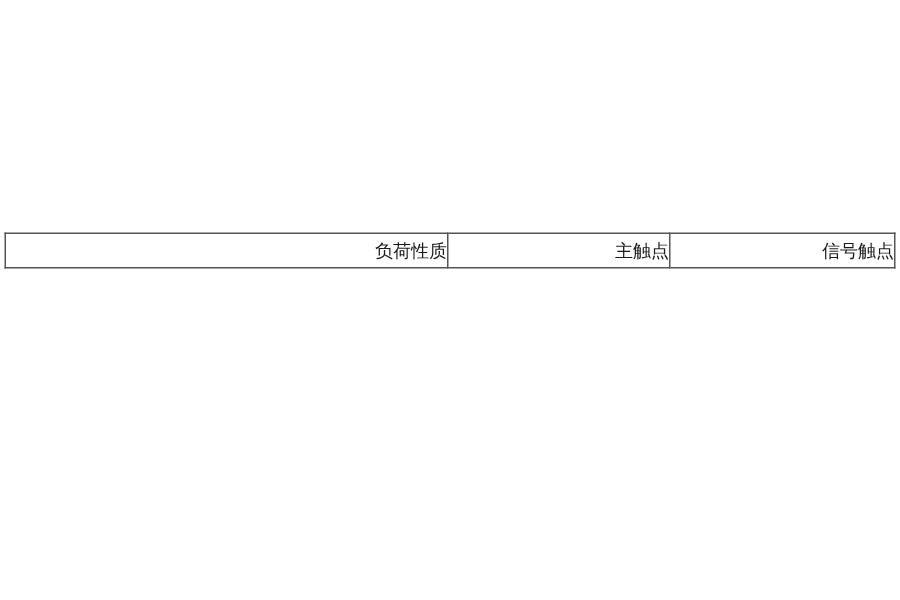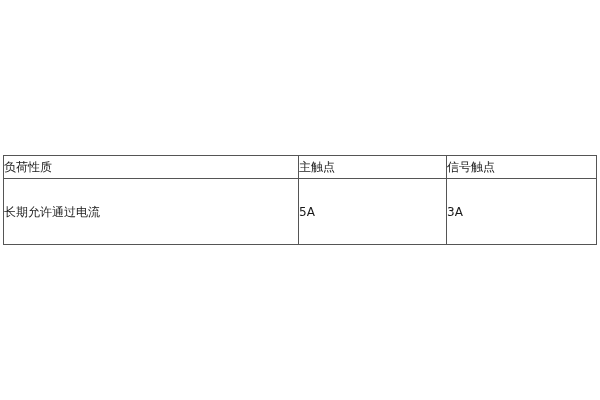--- a/index.html
+++ b/index.html
@@ -22,21 +22,21 @@
     width: 593px;
     height: 90px;
     border-collapse: collapse;
     table-layout: fixed;
     font-size: 12px;
     color: var(--text-color, #1a1a1a);
   }
   table.spec-table th,
   table.spec-table td {
     border: 1.5px solid var(--border-color, #555555);
-    text-align: left;
+    text-align: right;
     vertical-align: middle;
     font-weight: normal;
     padding: 0;
     height: 22px;
     line-height: 22px;
     white-space: nowrap;
     overflow: hidden;
   }
 </style>
 </head>
@@ -50,20 +50,15 @@
       <col style="width:150px">
     </colgroup>
     <thead>
       <tr>
         <th>负荷性质</th>
         <th>主触点</th>
         <th>信号触点</th>
       </tr>
     </thead>
     <tbody>
-      <tr>
-        <td>长期允许通过电流</td>
-        <td>5A</td>
-        <td>3A</td>
-      </tr>
     </tbody>
   </table>
 </div>
 
 </body></html>

